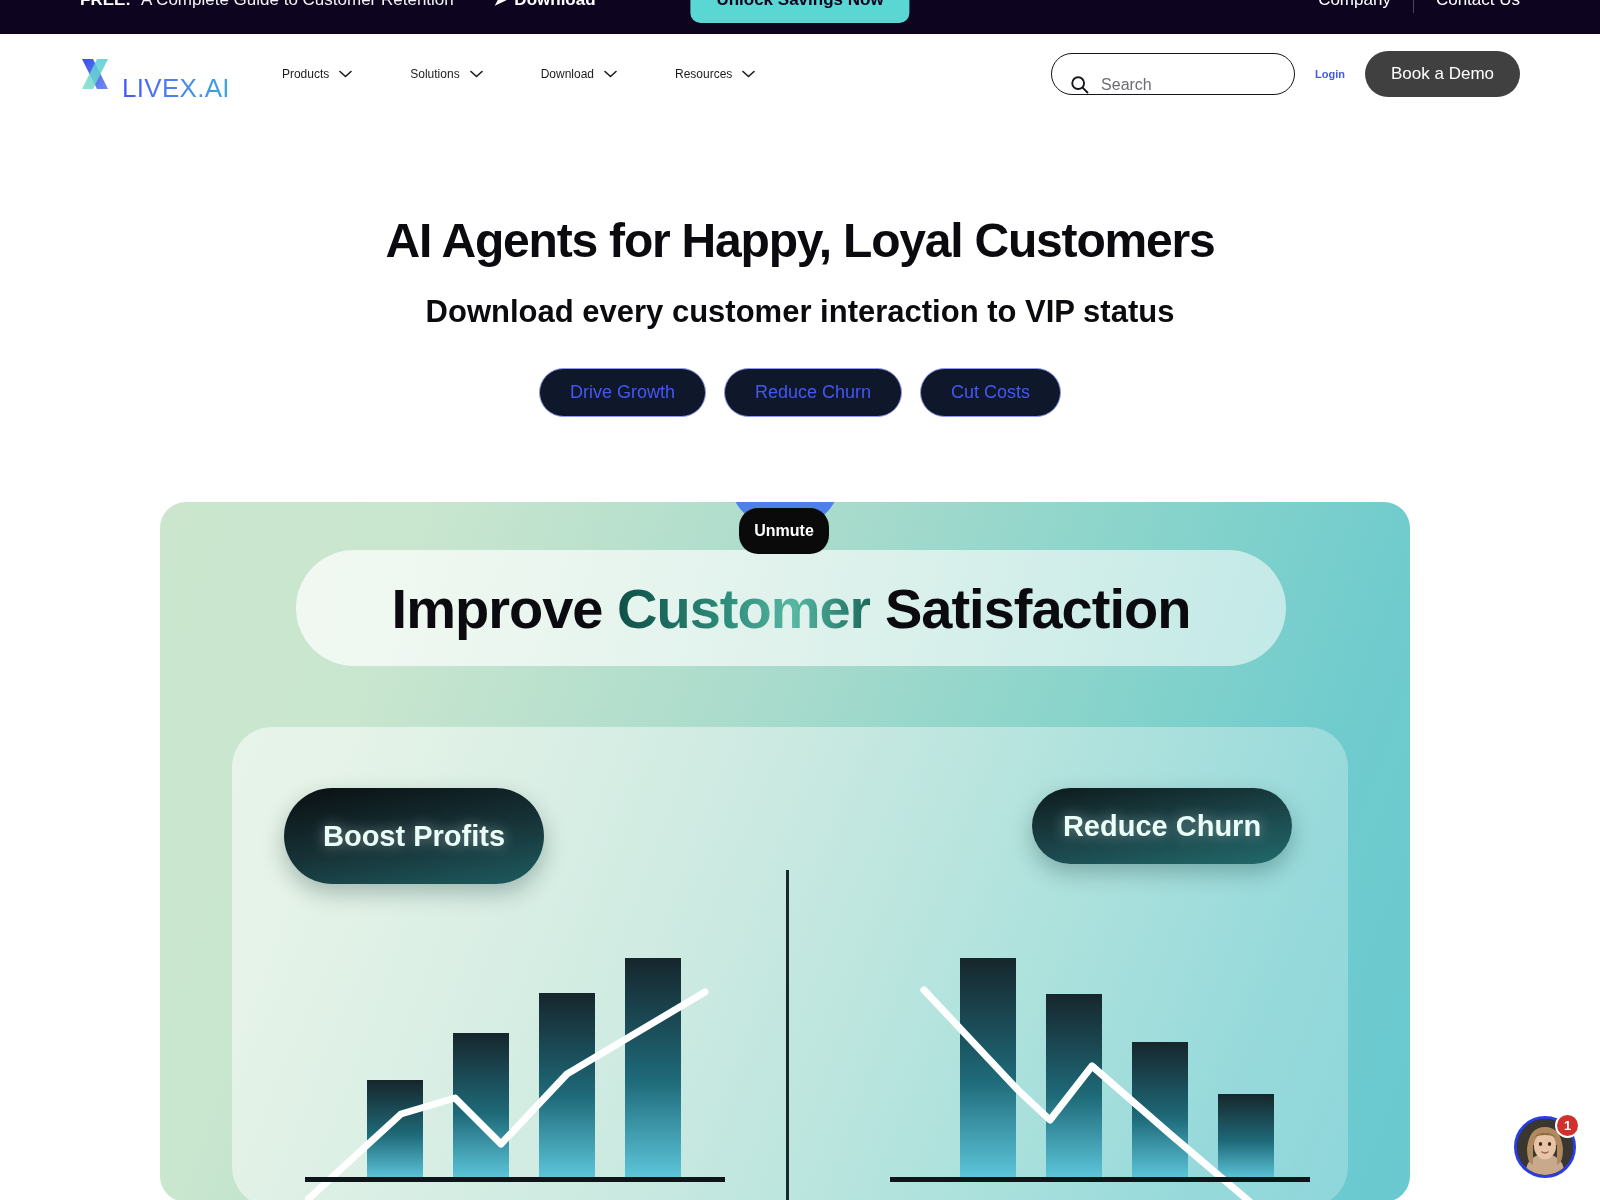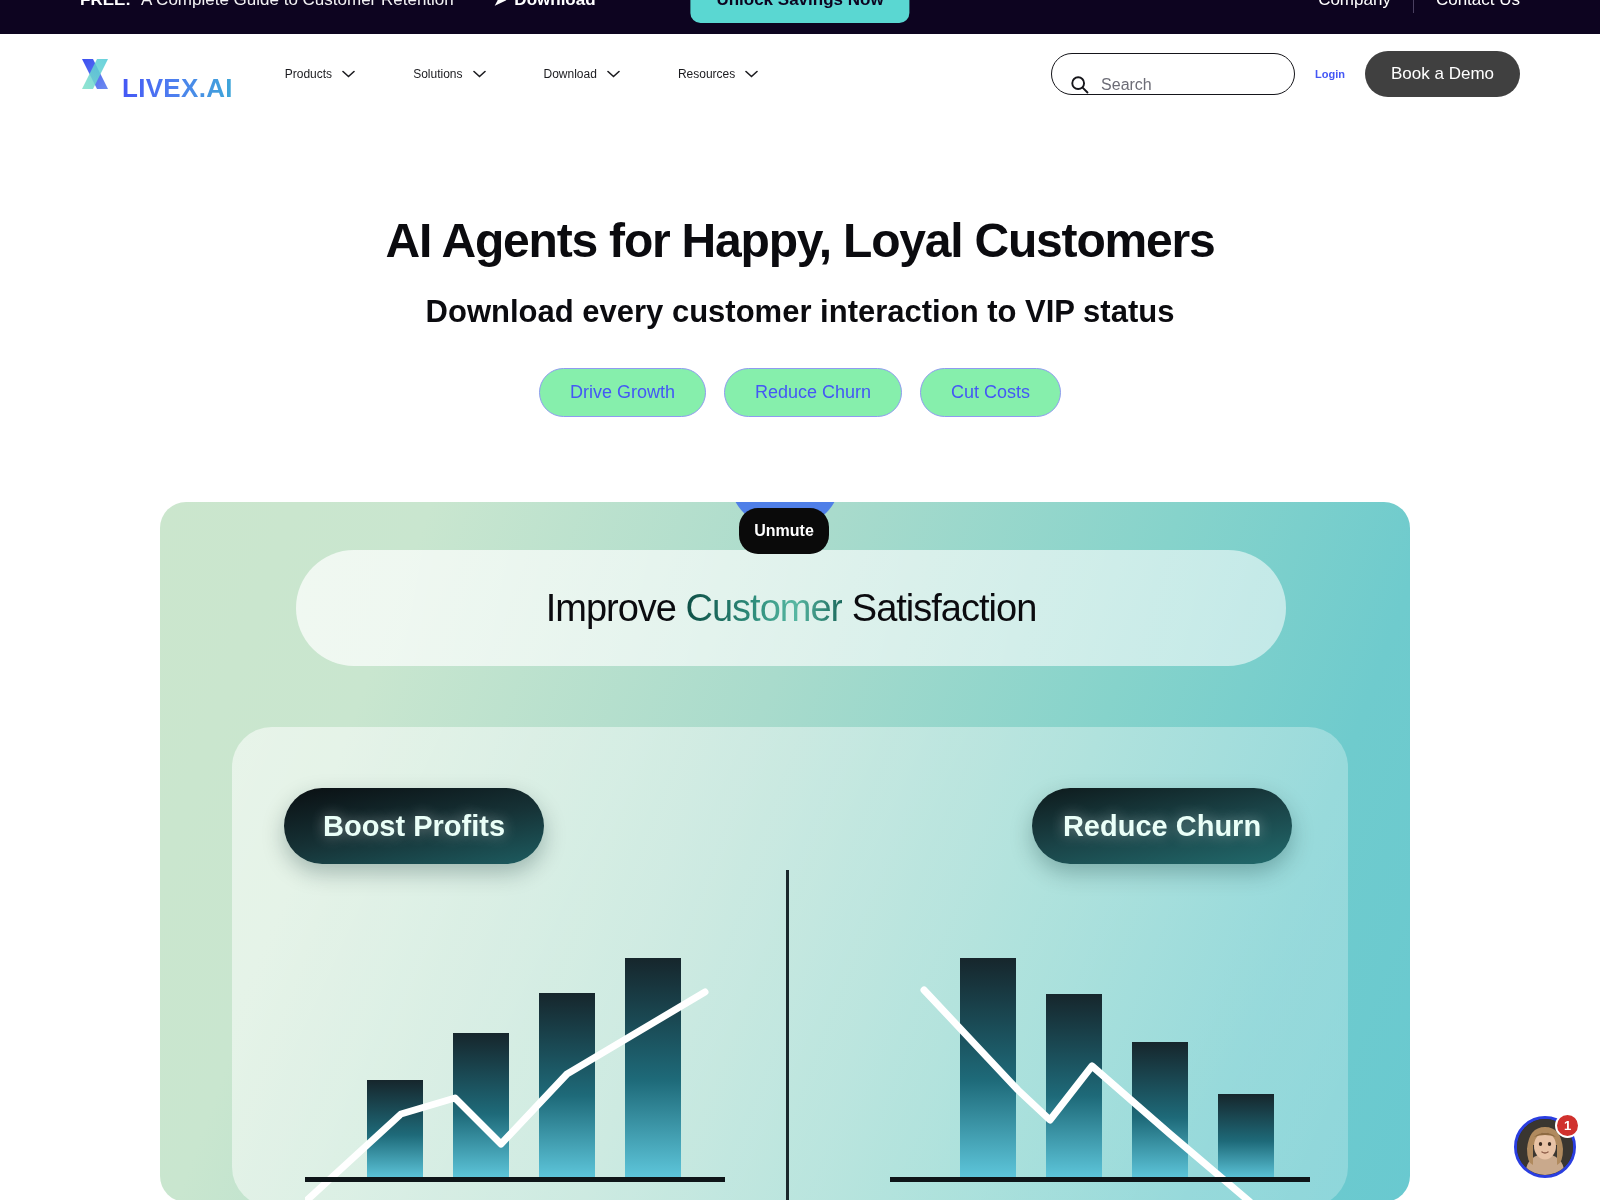--- a/index.html
+++ b/index.html
@@ -61,21 +61,21 @@
     top: 34px; left: 0;
     width: 1600px; height: 80px;
     background: #ffffff;
     display: flex; align-items: center;
     padding: 0 80px;
     z-index: 20;
   }
   .logo { display: flex; align-items: center; gap: 6px; cursor: pointer; }
   .logo-mark { width: 36px; height: 38px; display: block; }
   .logo-text {
-    font-size: 26px; font-weight: 700; letter-spacing: .3px;
+    font-size: 26px; font-weight: 400; letter-spacing: .3px;
     background: linear-gradient(90deg, #4457f5 0%, #4e7ef0 45%, #3ea7d8 100%);
     -webkit-background-clip: text; background-clip: text;
     color: transparent;
     margin-top: 29px;
   }
   .nav { display: flex; align-items: center; margin-left: 52px; }
   .nav-item {
     display: flex; align-items: center; gap: 10px;
     font-size: 12px; color: #1b1b1f;
     padding: 10px 0; margin-right: 58px;
@@ -122,21 +122,21 @@
   .hero-sub {
     margin-top: 26px;
     font-size: 31px; font-weight: 700; color: #0b0b0f;
   }
   .pill-row {
     margin-top: 38px;
     display: flex; justify-content: center; gap: 18px;
   }
   .pill {
     border: 1.5px solid #8f9bf0; border-radius: 999px;
-    background: #86efac; color: #4457f5;
+    background: #0f172a; color: #4457f5;
     font-family: "Liberation Sans", sans-serif;
     font-size: 18px; padding: 13px 30px;
     cursor: pointer; white-space: nowrap;
   }
 
   
   .video-card {
     position: absolute;
     left: 160px; top: 502px;
     width: 1250px; height: 700px;
@@ -153,21 +153,21 @@
   }
   .banner-strip {
     position: absolute;
     left: 136px; top: 48px;
     width: 990px; height: 116px;
     border-radius: 58px;
     background: linear-gradient(100deg, rgba(255,255,255,.72), rgba(255,255,255,.55));
     display: flex; align-items: center; justify-content: center;
   }
   .banner-text {
-    font-size: 38px; font-weight: 400; letter-spacing: -1px;
+    font-size: 56px; font-weight: 700; letter-spacing: -1px;
     color: #0b0b0f; white-space: nowrap;
   }
   .banner-text .hl {
     background: linear-gradient(90deg, #0e4f46 0%, #2f8f7d 45%, #57b7a2 70%, #1c6a5d 100%);
     -webkit-background-clip: text; background-clip: text;
     color: transparent;
   }
   .inner-card {
     position: absolute;
     left: 72px; top: 225px;
@@ -179,21 +179,21 @@
     position: absolute;
     border-radius: 999px;
     display: flex; align-items: center; justify-content: center;
     color: #eafff8;
     font-size: 29px; font-weight: 700;
     text-shadow: 0 0 14px rgba(255,255,255,.45);
     box-shadow: 0 9px 22px rgba(0,40,40,.28);
     cursor: pointer;
   }
   .badge-left {
-    left: 124px; top: 286px; width: 260px; height: 76px;
+    left: 124px; top: 286px; width: 260px; height: 96px;
     background: linear-gradient(170deg, #0a0f12 0%, #163236 52%, #1d5c60 100%);
   }
   .badge-right {
     left: 872px; top: 286px; width: 260px; height: 76px;
     background: linear-gradient(170deg, #0e1a1c 0%, #1a4347 50%, #216a6c 100%);
   }
   .divider {
     position: absolute;
     left: 626px; top: 368px;
     width: 3px; height: 335px;

